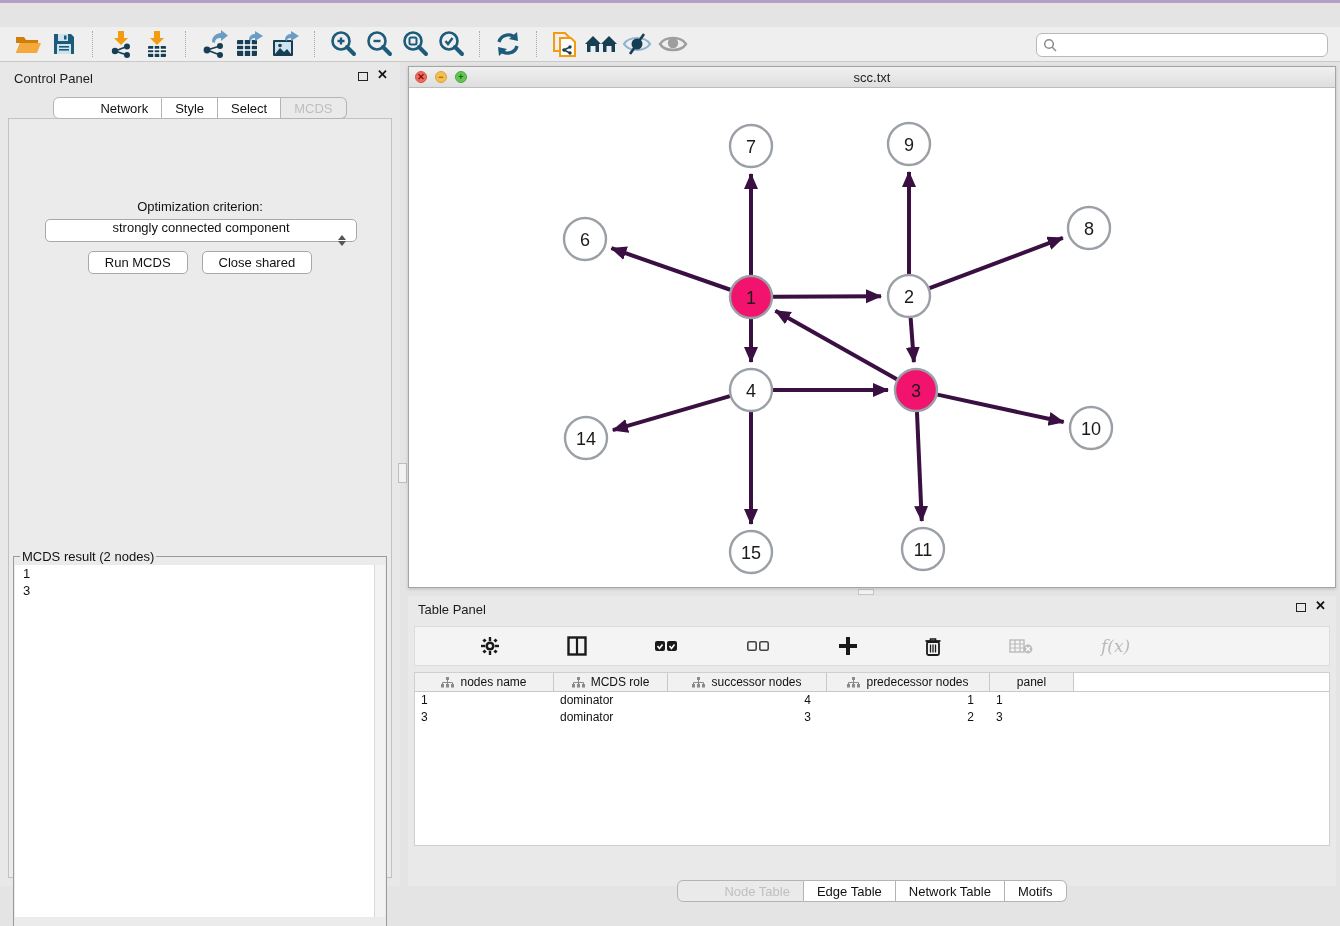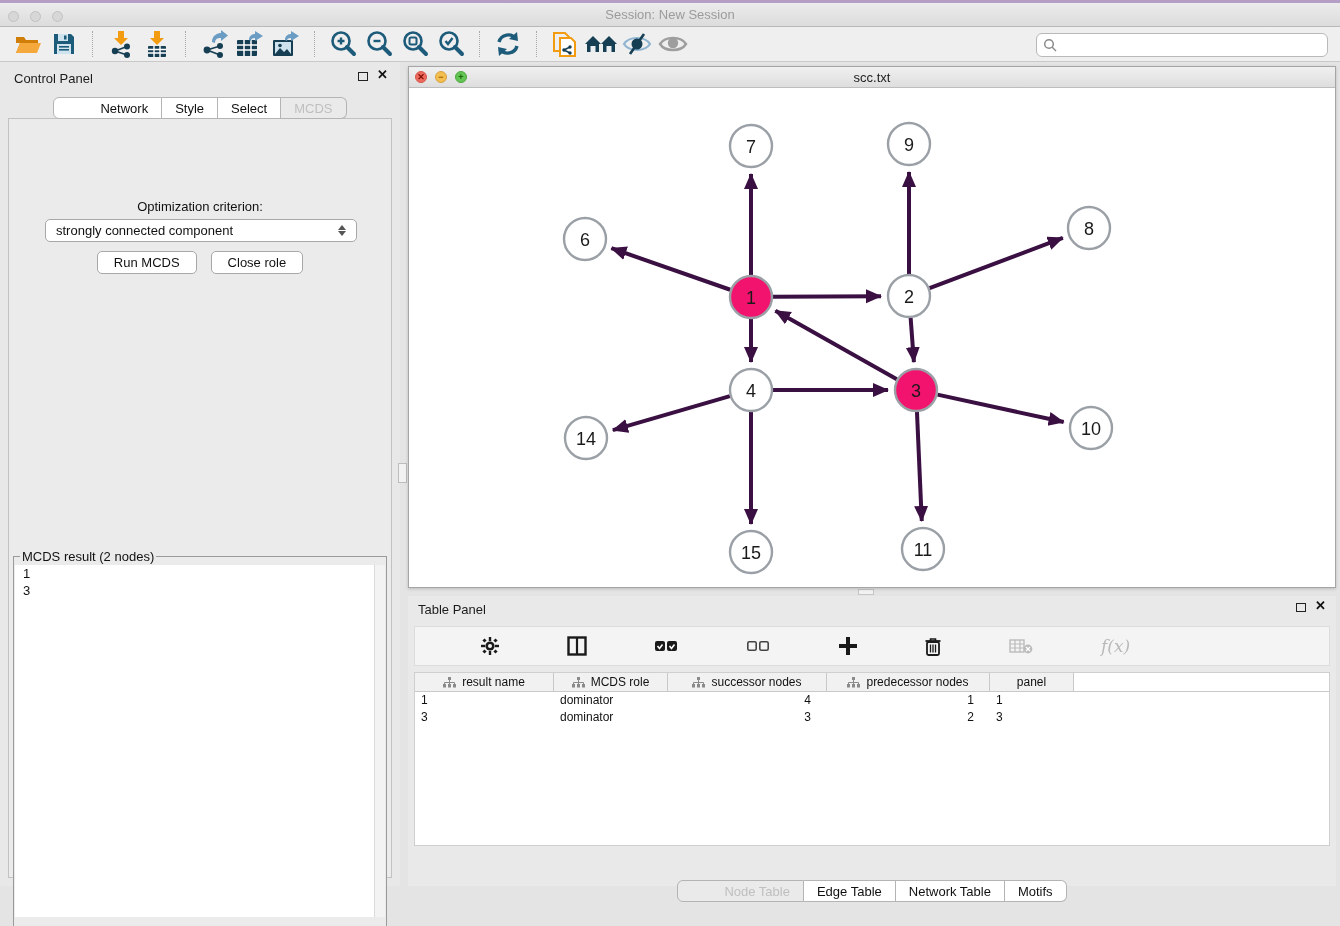--- a/index.html
+++ b/index.html
@@ -41,21 +41,21 @@
   .cp-tabs { top:35px; }
   .seg { background:#fff; border:1px solid #b4b4b4; border-left:none; padding:3px 13px;
     font-size:13px; color:#111; height:22px; line-height:15px; cursor:default; }
   .seg:first-child { border-left:1px solid #b4b4b4; border-radius:6px 0 0 6px;padding-left:46px; }
   .seg:last-child { border-radius:0 6px 6px 0; }
   .seg.sel { background:#eaeaea; color:#bfbfbf; }
   .opt-label { position:absolute; left:0; right:0; top:80px; text-align:center;
     font-size:13px; color:#111; }
   .dropdown { position:absolute; left:36px; top:100px; width:312px; height:23px;
     background:#fff; border:1px solid #a8a8a8; border-radius:5px; font-size:13px;
-    color:#111; display:flex; align-items:center; padding:0 10px; }
+    color:#111; display:flex; align-items:center; padding:0 10px;flex-direction:column; }
   .dropdown .dd-arrows { margin-left:auto; display:flex; flex-direction:column; gap:1px; }
   .dd-arrows b { width:0; height:0; border-left:4px solid transparent; border-right:4px solid transparent; display:block; }
   .dd-arrows .up { border-bottom:5px solid #555; }
   .dd-arrows .dn { border-top:5px solid #555; }
   .cp-buttons { position:absolute; left:0; right:0; top:132px; display:flex;
     justify-content:center; gap:14px; }
   .btn { background:#fff; border:1px solid #a8a8a8; border-radius:5px; font-size:13px;
     color:#111; padding:3px 16px; height:23px; font-family:"Liberation Sans", sans-serif; }
   .result-fieldset { position:absolute; left:4px; top:430px; width:374px; height:378px;
     border:1px solid #9a9a9a; background:#ebebeb; }
@@ -122,28 +122,20 @@
 
   svg { display:block; }
 </style>
 </head>
 <body>
 
 <div id="app">
 
   <div class="screen-strip" style="background: rgb(181, 159, 198);"></div>
 
-  <div class="titlebar">
-    <div class="lights">
-      <i></i>
-      <i></i>
-      <i></i>
-    </div>
-    <div class="wtitle">Session: New Session</div>
-  </div>
 
   <div class="toolbar">
     <div class="tbtn">
       <svg width="28" height="24" viewBox="0 0 28 24">
         <path d="M2 5 h8 l2 3 h12 v3 H2 z" fill="#d07e08"></path>
         <path d="M2 5 v16 h20 l4 -10 H6 L2 21 z" fill="#d07e08"></path>
         <path d="M6 11 h21 l-4 10 H2 z" fill="#f5a93c"></path>
       </svg>
     </div>
     <div class="tbtn">
@@ -302,21 +294,21 @@
       <div class="opt-label">Optimization criterion:</div>
       <div class="dropdown">
         <span>strongly connected component</span>
         <span class="dd-arrows">
             <b class="up"></b>
             <b class="dn"></b>
           </span>
       </div>
       <div class="cp-buttons">
         <button class="btn">Run MCDS</button>
-        <button class="btn">Close role</button>
+        <button class="btn">Close shared</button>
       </div>
       <fieldset class="result-fieldset">
         <legend>MCDS result (2 nodes)</legend>
         <div class="result-area" id="result-lines">
           <div class="vscroll"></div>
         <div class="rline">1</div>
             <div class="rline">3</div>
           </div>
       </fieldset>
     </div>
@@ -477,21 +469,21 @@
           <div class="th">
             <svg width="13" height="11" viewBox="0 0 13 11">
               <g fill="#8a8a8a">
                 <rect x="5" y="0" width="3" height="3"></rect>
                 <rect x="0" y="7" width="3" height="3.5"></rect>
                 <rect x="5" y="7" width="3" height="3.5"></rect>
                 <rect x="10" y="7" width="3" height="3.5"></rect>
               </g>
               <path d="M6.5 3 v2.5 M1.5 7 v-1.5 h10 v1.5 M6.5 5.5 v1.5" stroke="#8a8a8a" stroke-width="1" fill="none"></path>
             </svg>
-            <span>result name</span>
+            <span>nodes name</span>
           </div>
           <div class="th">
             <svg width="13" height="11" viewBox="0 0 13 11">
               <g fill="#8a8a8a">
                 <rect x="5" y="0" width="3" height="3"></rect>
                 <rect x="0" y="7" width="3" height="3.5"></rect>
                 <rect x="5" y="7" width="3" height="3.5"></rect>
                 <rect x="10" y="7" width="3" height="3.5"></rect>
               </g>
               <path d="M6.5 3 v2.5 M1.5 7 v-1.5 h10 v1.5 M6.5 5.5 v1.5" stroke="#8a8a8a" stroke-width="1" fill="none"></path>

